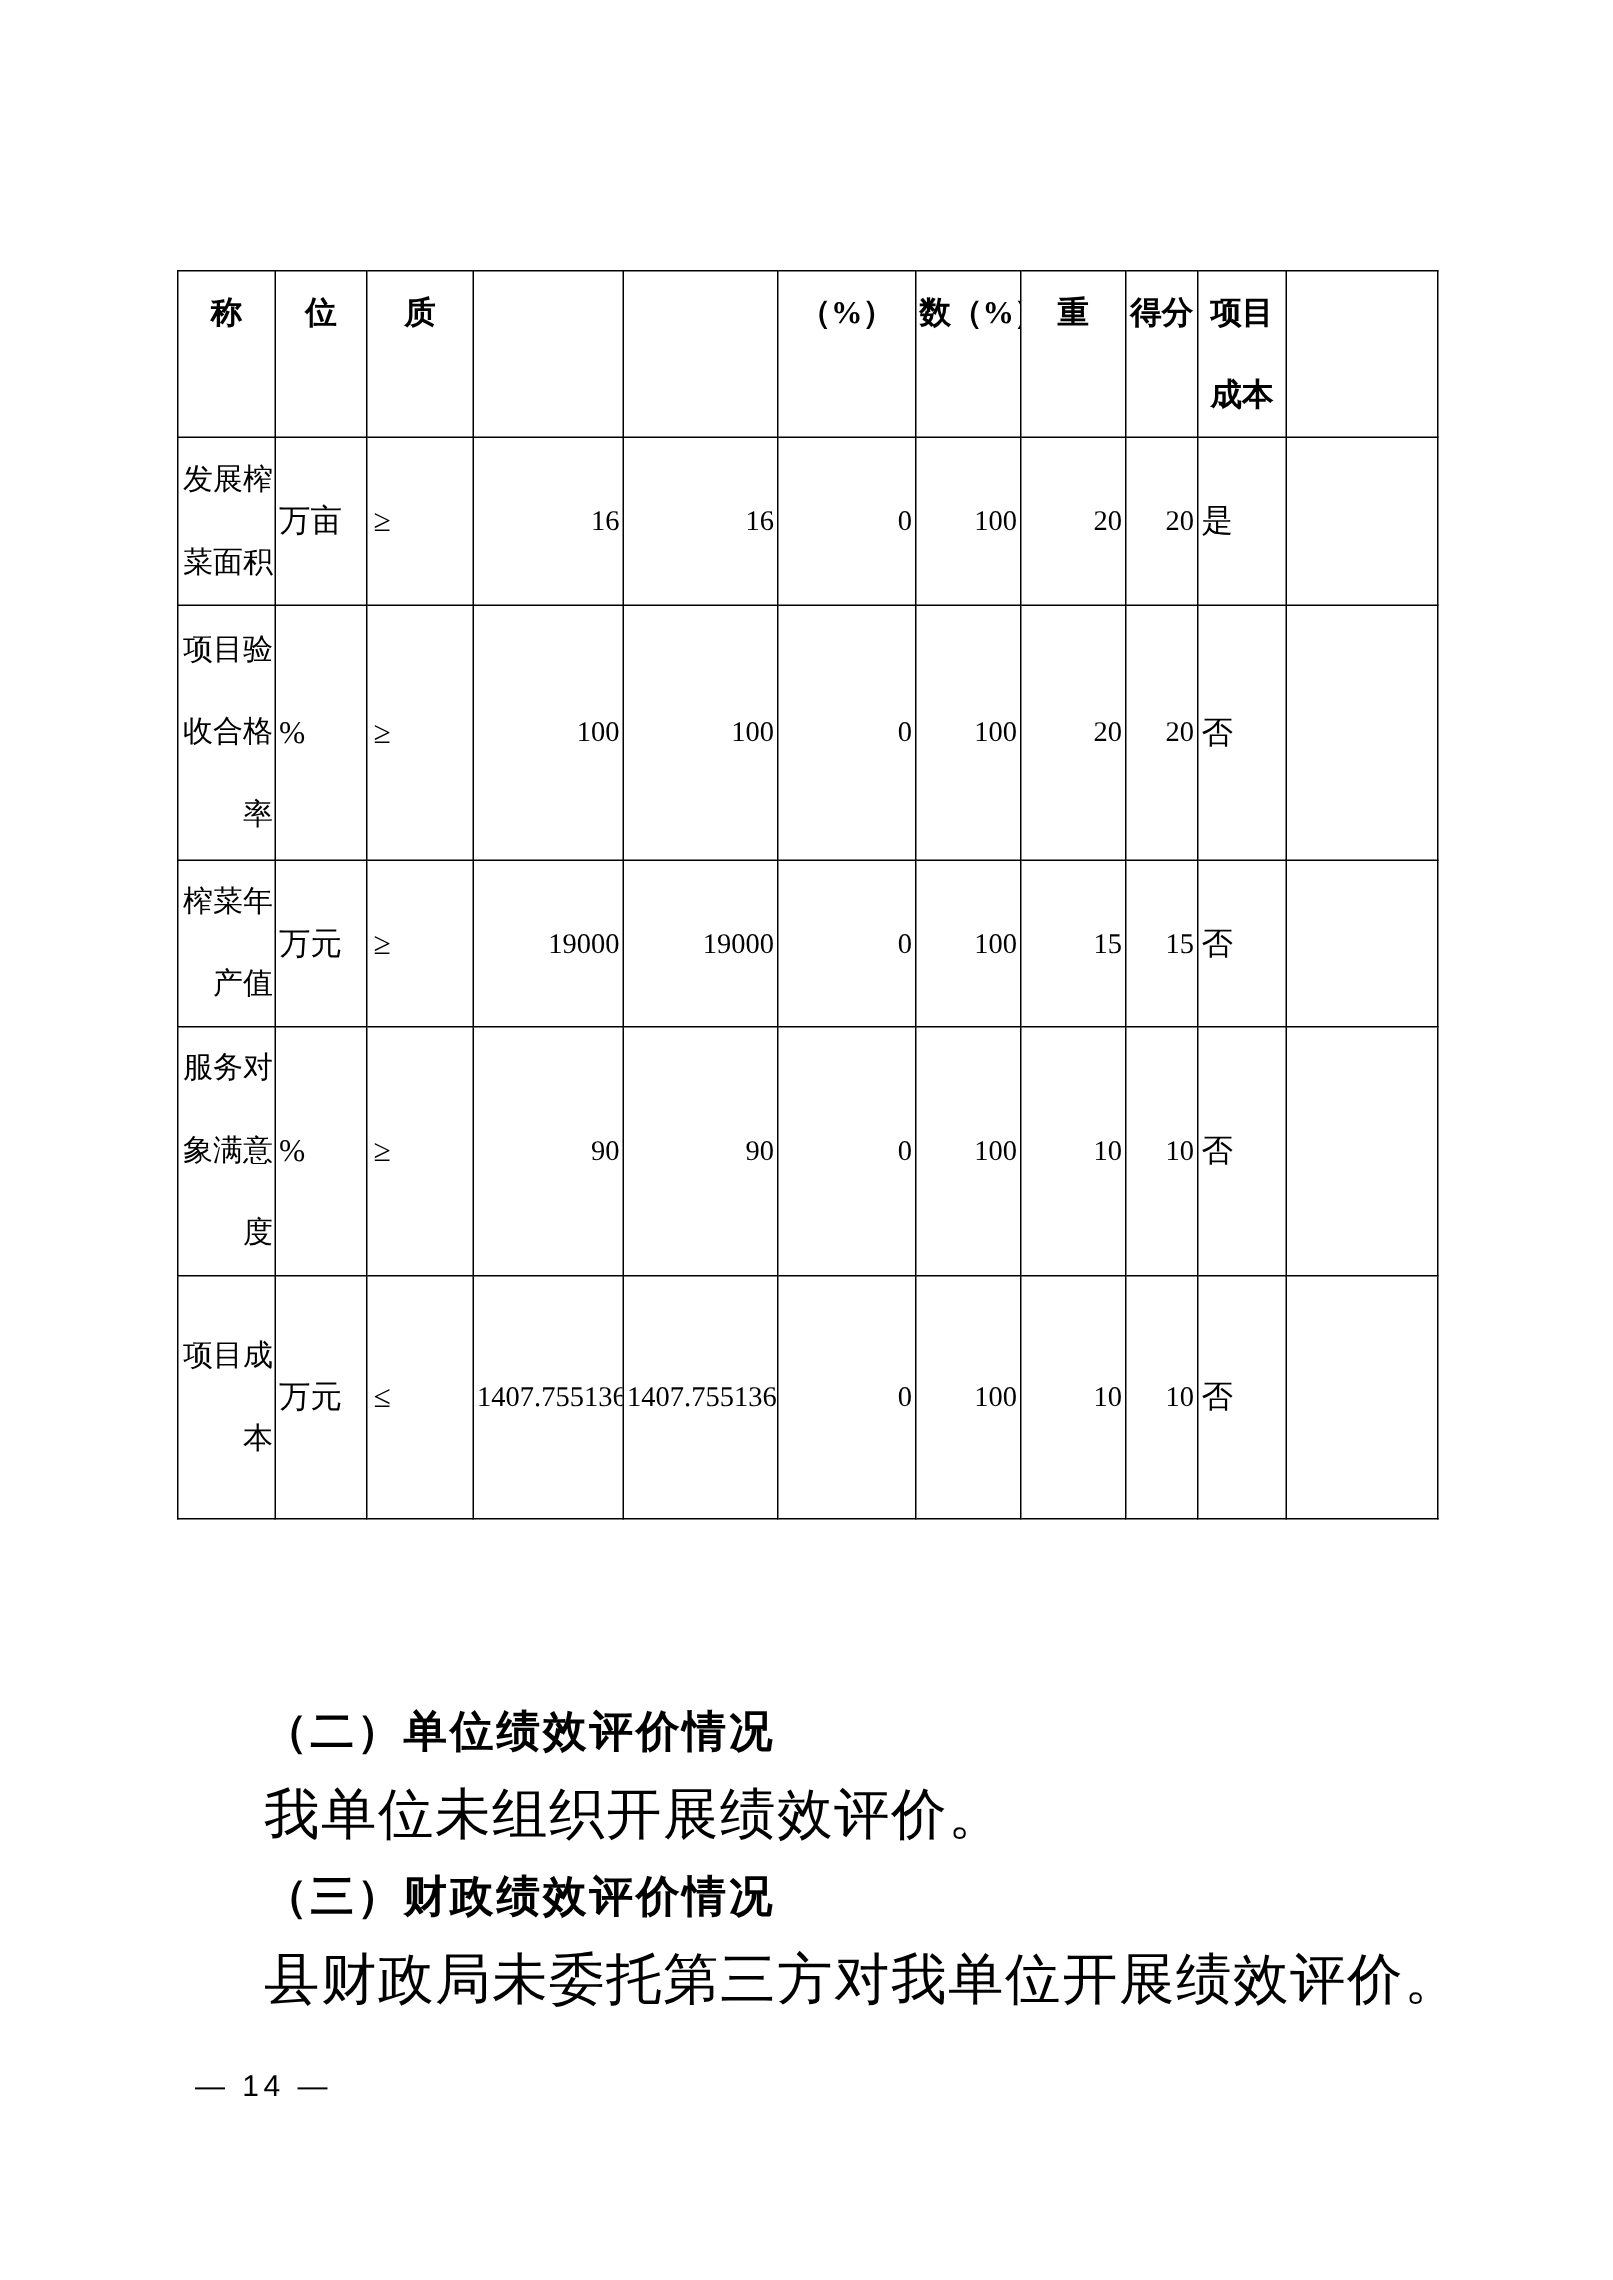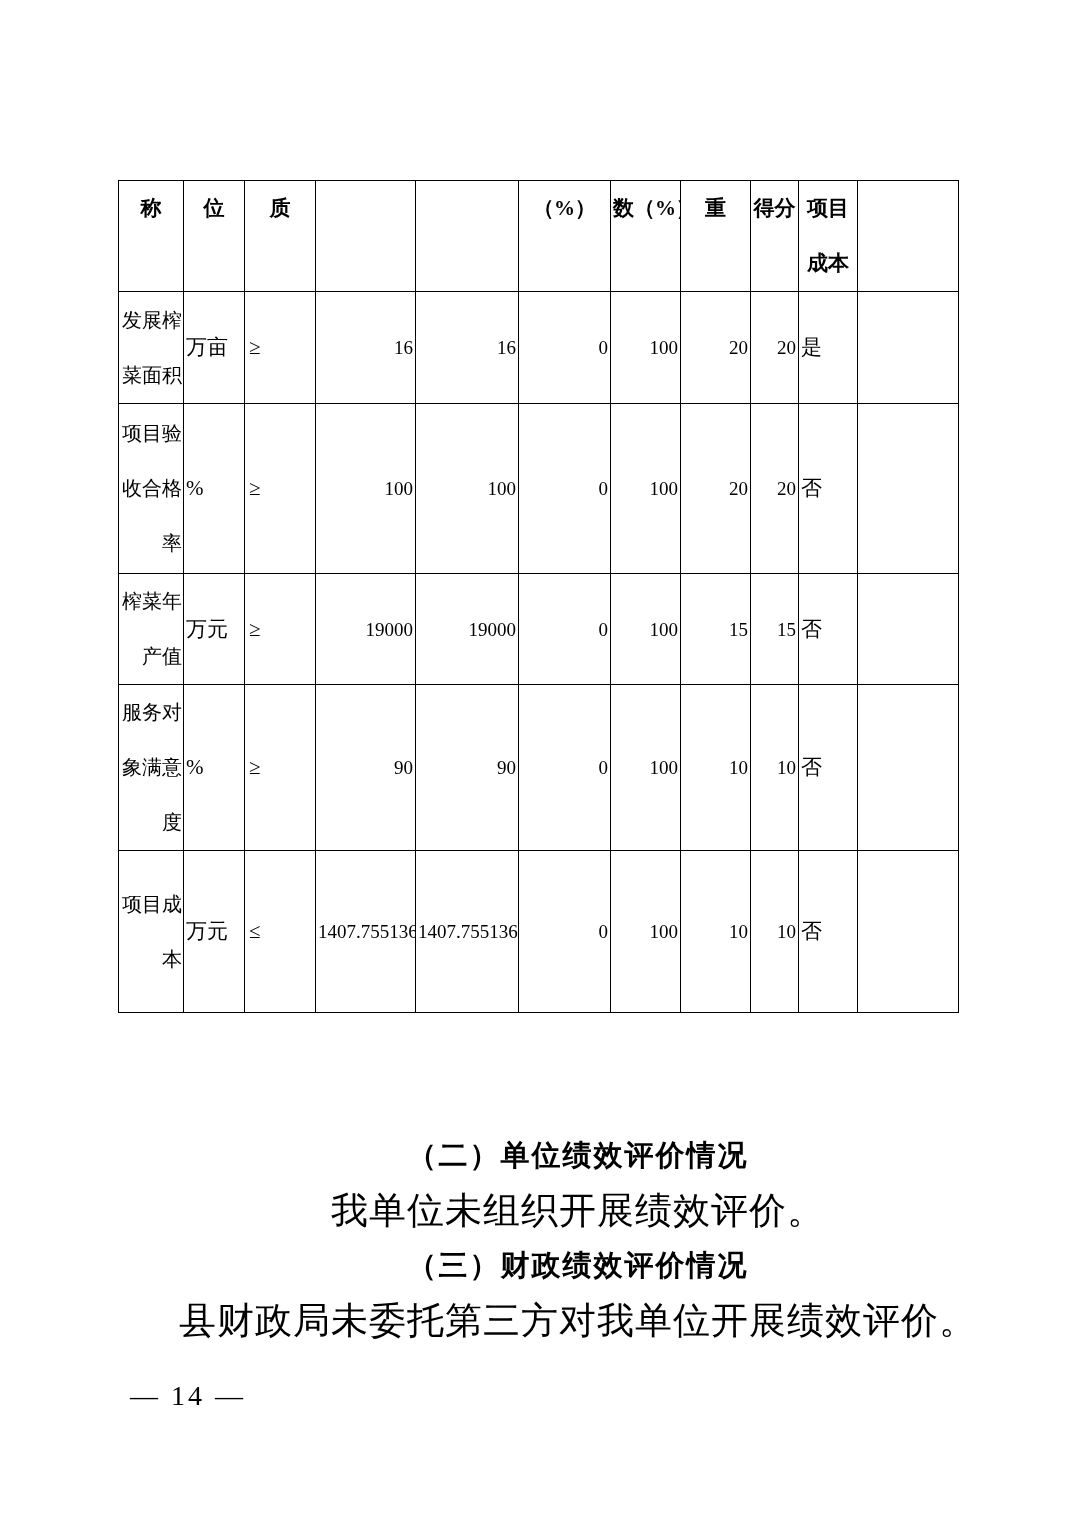--- a/index.html
+++ b/index.html
@@ -64,21 +64,20 @@
     font-size: 19px;
     padding-right: 2px;
   }
   .indicator-table tbody td:nth-child(10) { text-align: left; }
 
   .sections {
     position: absolute;
     left: 120px;
     top: 1128px;
     width: 860px;
-    text-align: center;
   }
   .section-heading {
     font-size: 29px;
     font-weight: bold;
     line-height: 55px;
     letter-spacing: 2px;
     text-indent: 56px;
     white-space: nowrap;
   }
   .section-paragraph {
@@ -86,23 +85,23 @@
     line-height: 55px;
     letter-spacing: 1px;
     text-indent: 56px;
     white-space: nowrap;
   }
 
   .page-footer {
     position: absolute;
     left: 130px;
     top: 1380px;
-    font-size: 28px;
+    font-size: 20px;
     letter-spacing: 3px;
-    font-family: Liberation Serif, serif;
+    font-family: Liberation Sans, sans-serif;
   }
 </style>
 </head>
 <body>
 
 <div class="page">
 
   <table class="indicator-table">
     <colgroup>
       <col style="width:65px">

